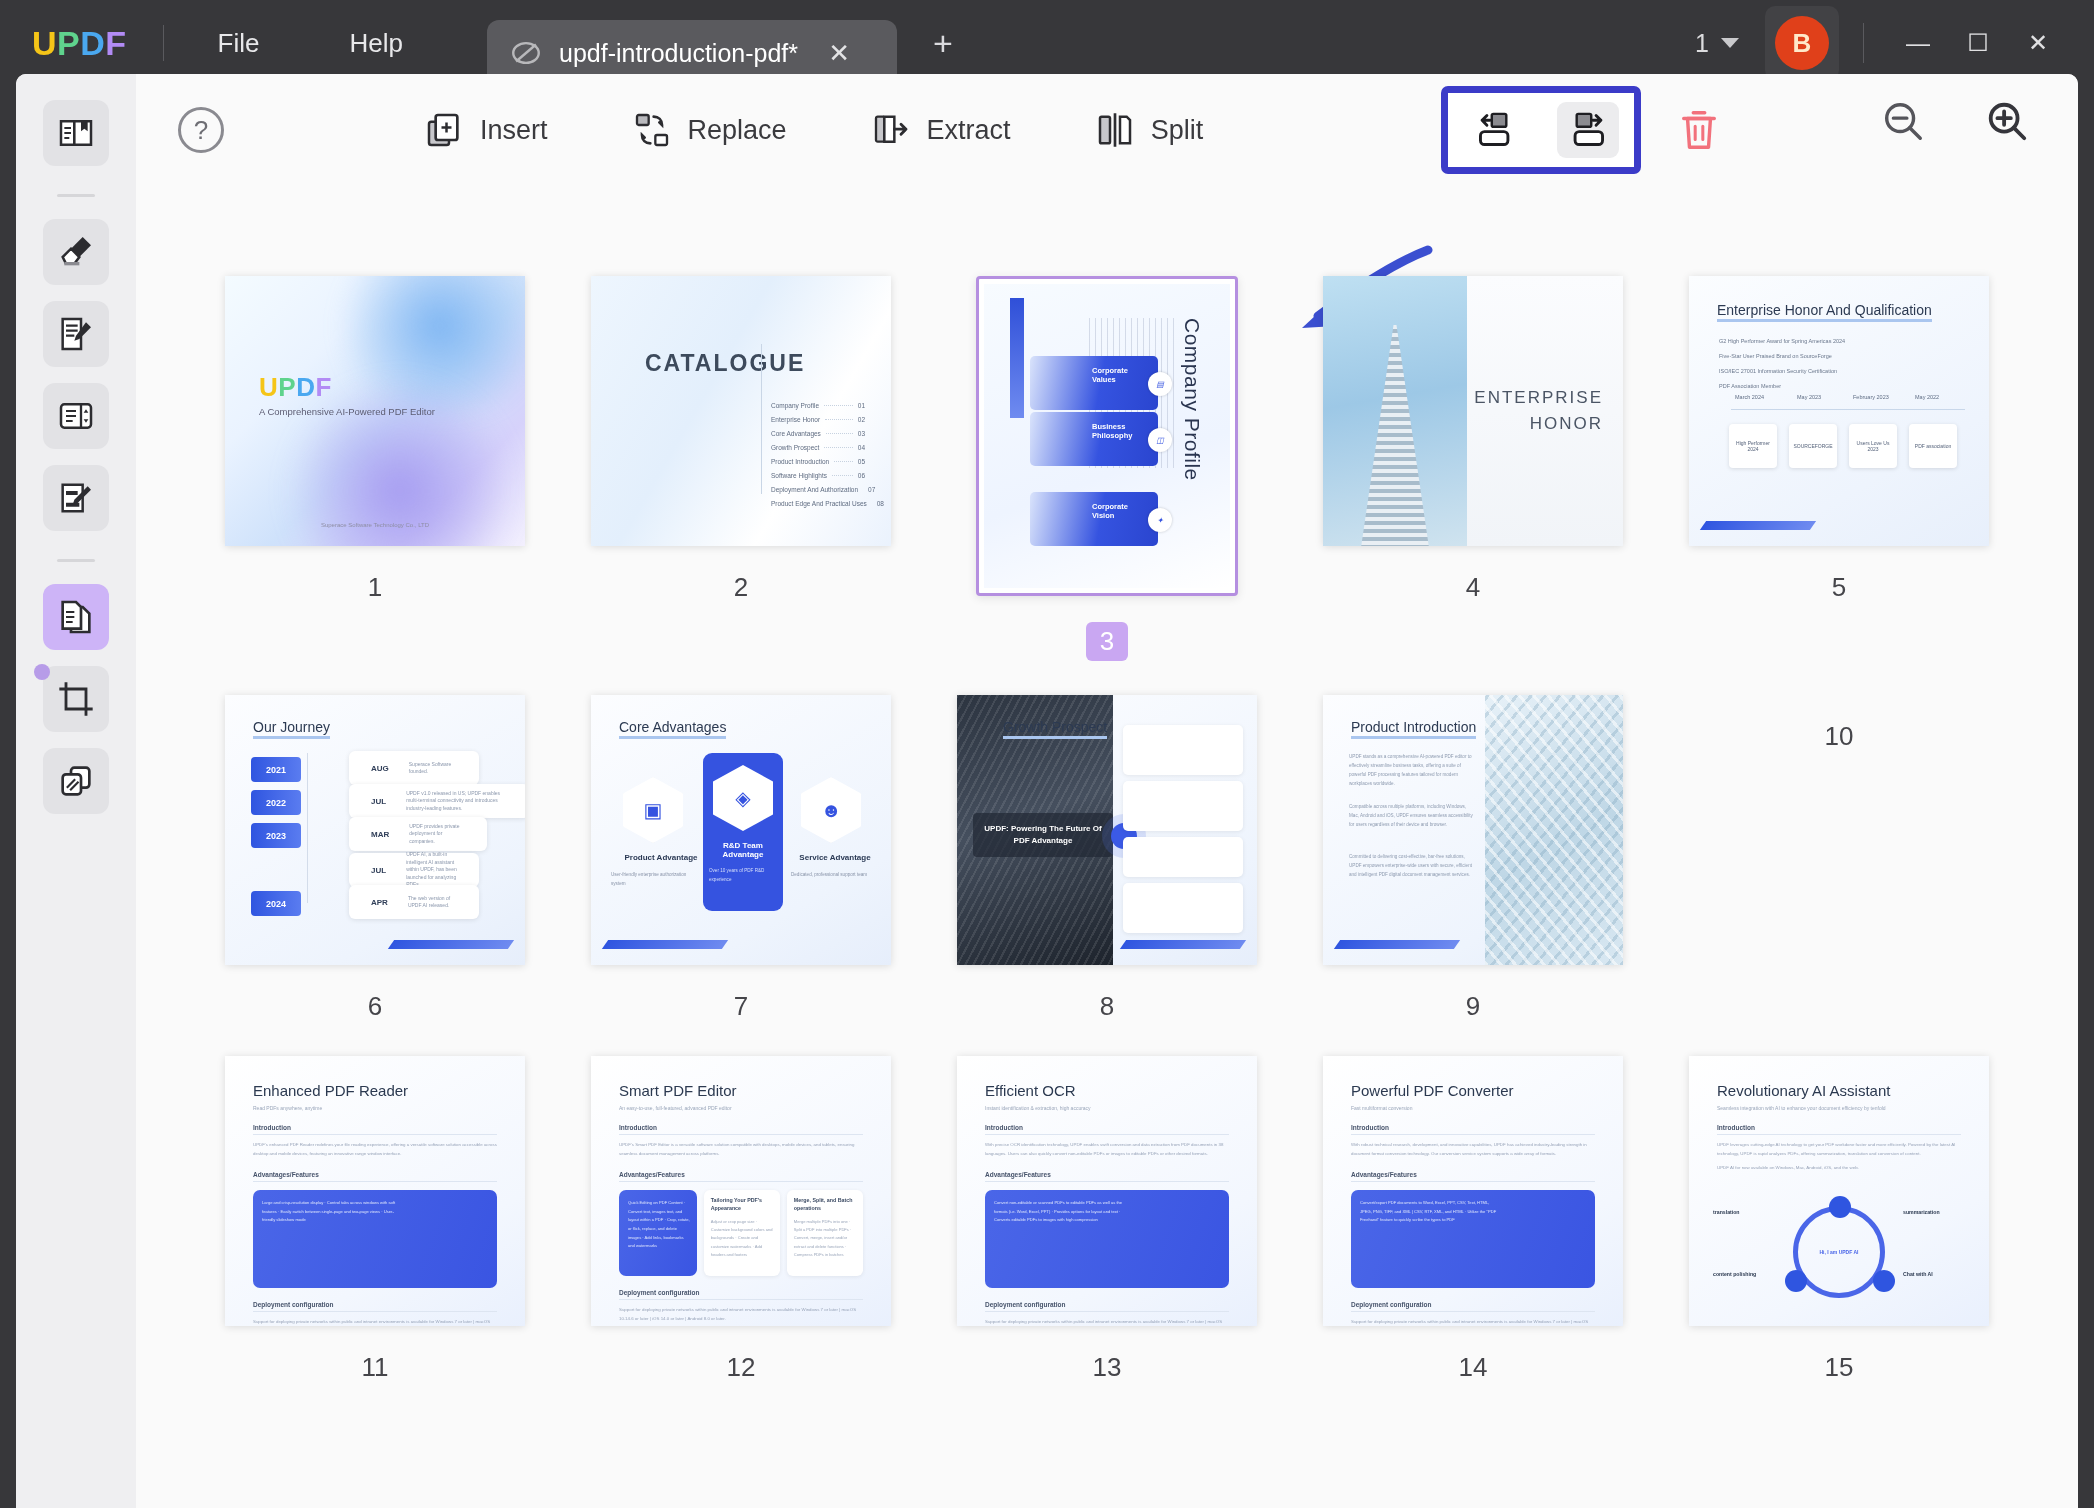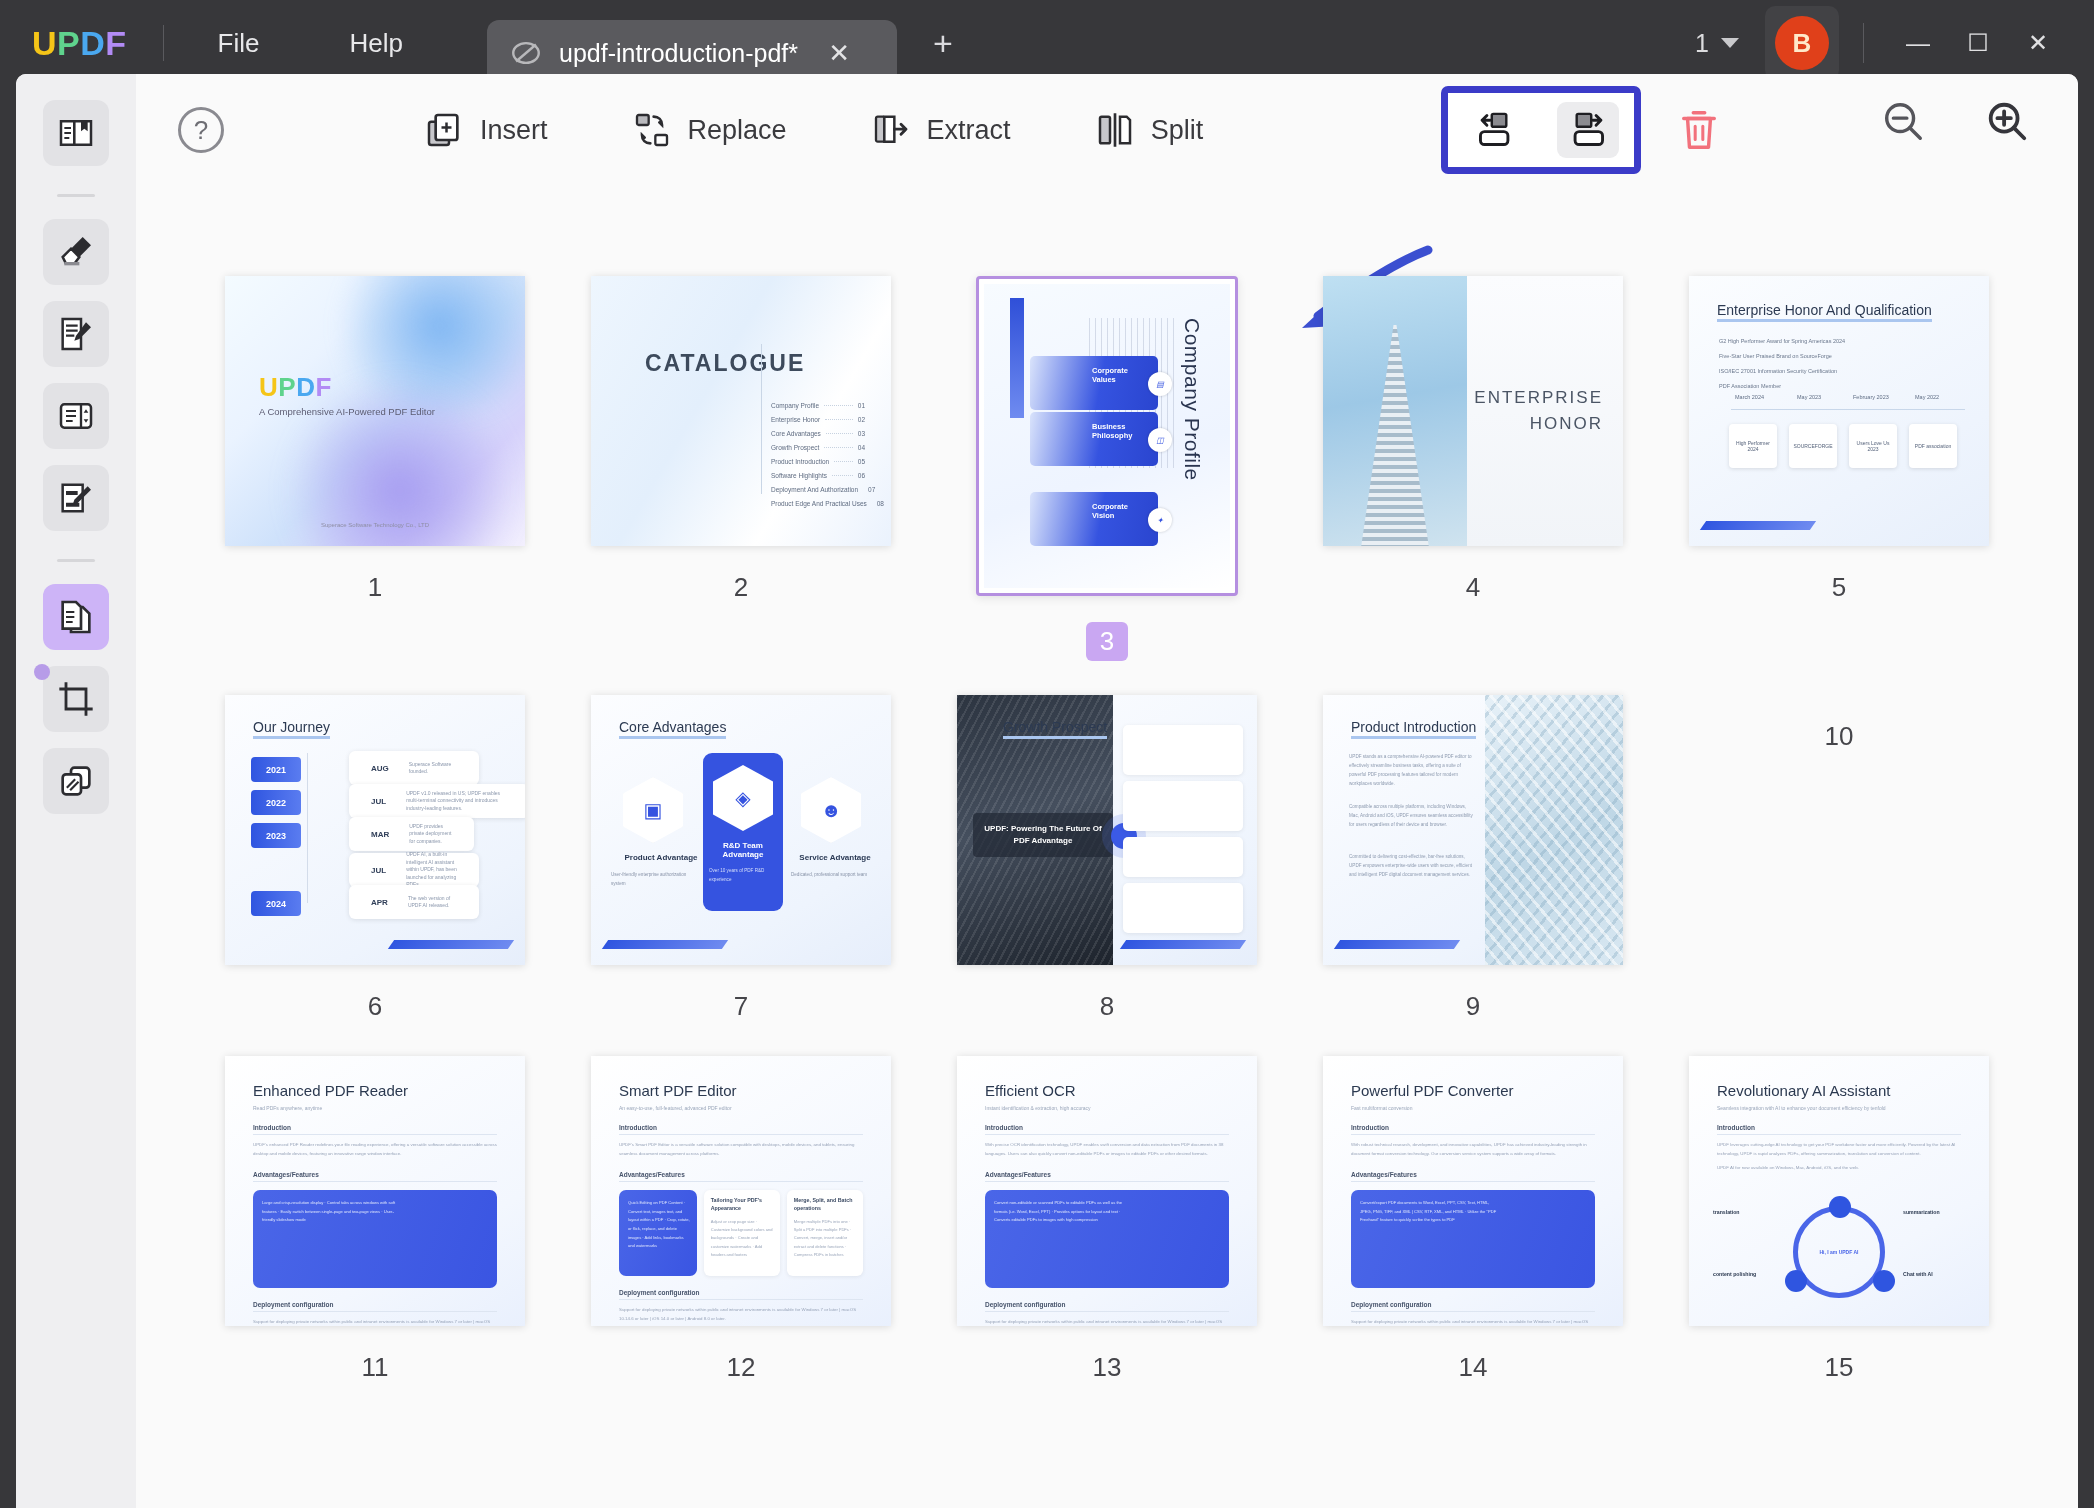--- a/index.html
+++ b/index.html
@@ -522,21 +522,21 @@
                 <div class="jr-card" style="top:56px;width:130px">
                   <b>AUG</b>
                   <em>Superace Software founded.</em>
                 </div>
                 <div class="jr-year" style="top:95px">2022</div>
                 <div class="jr-card" style="top:89px;width:180px">
                   <b>JUL</b>
                   <em>UPDF v1.0 released in US; UPDF enables multi-terminal connectivity and introduces industry-leading features.</em>
                 </div>
                 <div class="jr-year" style="top:128px">2023</div>
-                <div class="jr-card" style="top:122px;width:125px">
+                <div class="jr-card" style="top:122px;width:138px">
                   <b>MAR</b>
                   <em>UPDF provides private deployment for companies.</em>
                 </div>
                 <div class="jr-card" style="top:158px;width:130px">
                   <b>JUL</b>
                   <em>UPDF AI, a built-in intelligent AI assistant within UPDF, has been launched for analyzing PDFs.</em>
                 </div>
                 <div class="jr-year" style="top:196px">2024</div>
                 <div class="jr-card" style="top:190px;width:130px">
                   <b>APR</b>

